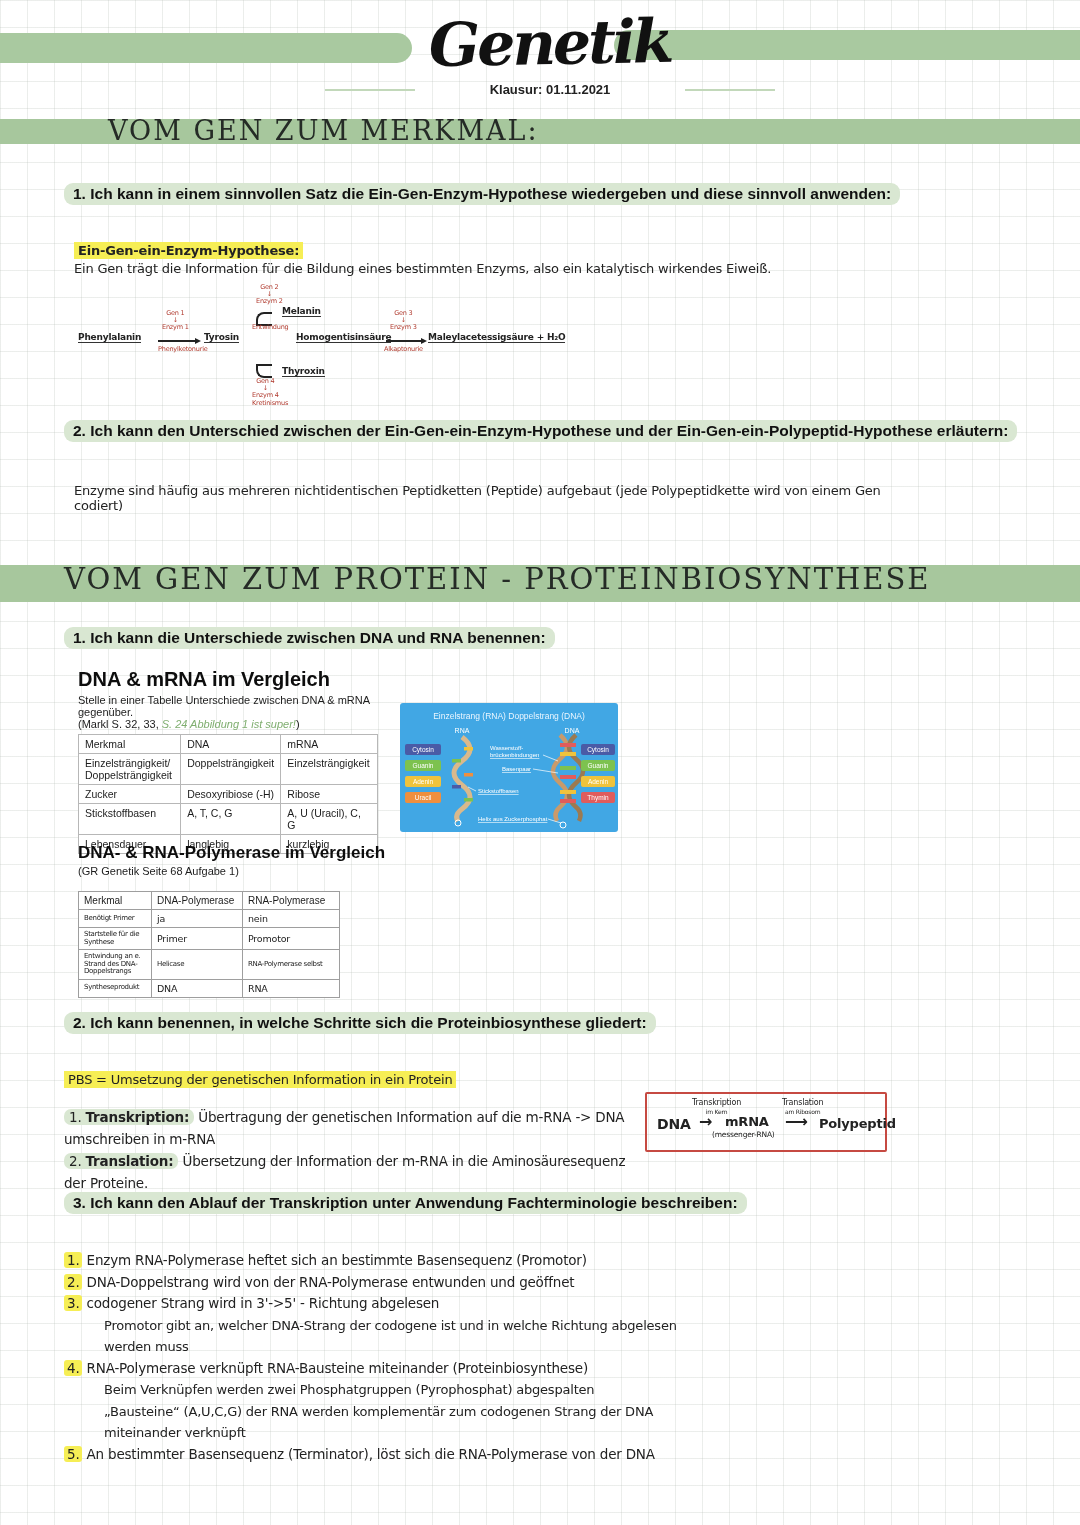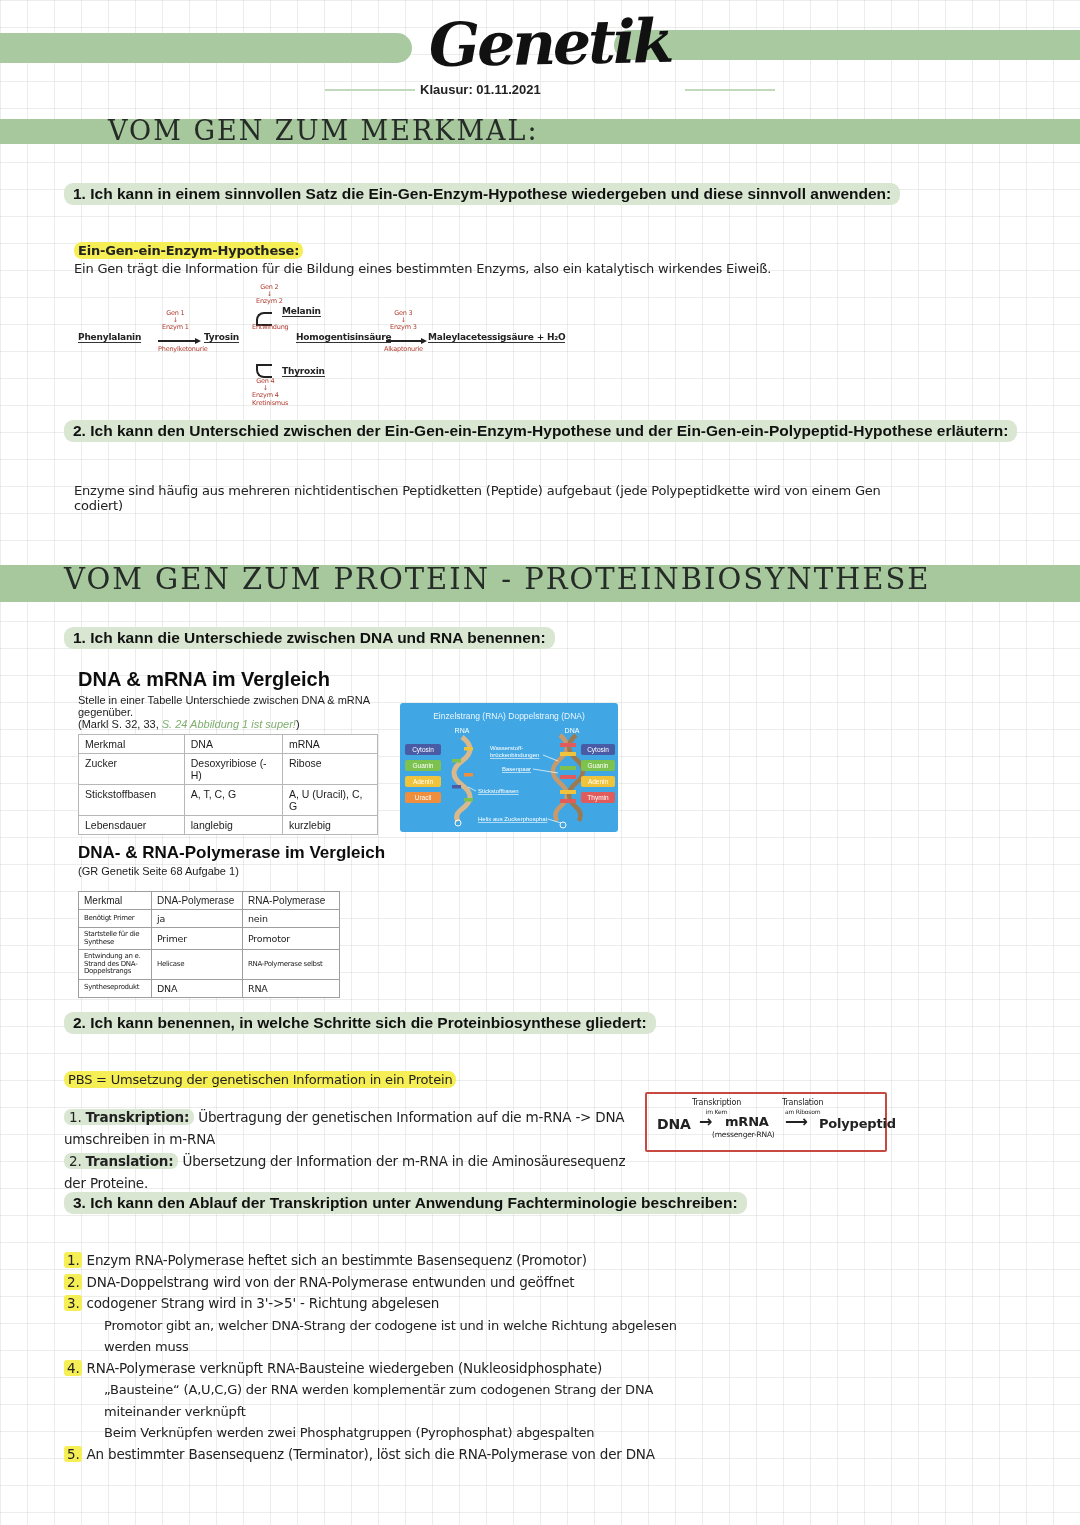--- a/index.html
+++ b/index.html
@@ -12,31 +12,31 @@
     background-size:27px 27px;
     font-family:"Liberation Sans", sans-serif;color:#1c1c1c;
   }
   .abs{position:absolute;}
   
   .pill-left{left:0;top:33px;width:412px;height:30px;background:#a9c9a0;border-radius:0 16px 16px 0;}
   .pill-right{left:614px;top:30px;width:466px;height:30px;background:#a9c9a0;border-radius:16px 0 0 16px;}
   .script-title{left:400px;top:8px;width:300px;text-align:center;
     font-family:"DejaVu Serif", serif;font-style:italic;font-weight:bold;
     font-size:60px;letter-spacing:-3px;color:#111;transform:rotate(-1deg);}
-  .klausur{left:420px;top:82px;width:260px;font-size:13px;font-weight:bold;color:#222;}
+  .klausur{left:420px;top:82px;width:260px;text-align:center;font-size:13px;font-weight:bold;color:#222;}
   .kl-line{top:89px;width:90px;border-top:2px solid #c2d8ba;}
   .band{left:0;width:1080px;background:#a7c79d;}
   .band1{top:119px;height:25px;}
   .band2{top:565px;height:37px;}
   .serif-h{font-family:"DejaVu Serif", serif;color:#252b26;letter-spacing:2px;white-space:nowrap;}
   .h1a{left:75px;top:115px;font-size:27px;margin-left:33px;}
   .h2a{left:64px;top:562px;font-size:29px;}
   .hl{background:#d9e7d2;border-radius:9px;padding:2px 9px;display:inline-block;}
   .q{font-size:15.5px;font-weight:bold;color:#111;}
-  .yellow{background:#f6ee55;padding:1px 4px;display:inline-block;border-radius:8px;}
+  .yellow{background:#f6ee55;padding:1px 4px;display:inline-block;}
   .hand{font-family:"DejaVu Sans", sans-serif;letter-spacing:-0.2px;color:#222;}
   .hw13{font-size:13px;}
   
   .pw{font-size:9px;}
   .pw .node{position:absolute;border-bottom:1px solid #333;font-weight:bold;white-space:nowrap;}
   .pw .red{position:absolute;color:#b03a2e;font-size:6.5px;line-height:7px;white-space:nowrap;text-align:center;}
   .pw .arr{position:absolute;height:0;border-top:2.5px solid #222;}
   .pw .arr:after{content:"";position:absolute;right:-5px;top:-4.5px;border-left:6px solid #222;
      border-top:3.5px solid transparent;border-bottom:3.5px solid transparent;}
   .pw .hook{position:absolute;width:14px;height:10px;border:2.5px solid #222;border-right:none;}
@@ -134,20 +134,25 @@
       <span>(Markl S. 32, 33, </span><span class="green-note">S. 24 Abbildung 1 ist super!</span><span>)</span>
     </div>
     <table class="t1" style="margin-top:4px;">
       <tbody>
           <tr>
         <td style="width:96px;">Merkmal</td>
         <td style="width:88px;">DNA</td>
         <td style="width:88px;">mRNA</td>
       </tr>
       <tr>
+        <td>Einzelsträngigkeit/ Doppelsträngigkeit</td>
+        <td>Doppelsträngigkeit</td>
+        <td>Einzelsträngigkeit</td>
+      </tr>
+      <tr>
         <td>Zucker</td>
         <td>Desoxyribiose (-H)</td>
         <td>Ribose</td>
       </tr>
       <tr>
         <td>Stickstoffbasen</td>
         <td>A, T, C, G</td>
         <td>A, U (Uracil), C, G</td>
       </tr>
       <tr>
@@ -294,19 +299,19 @@
 
   <div class="abs" style="left:64px;top:1192px;">
     <span class="hl q">3. Ich kann den Ablauf der Transkription unter Anwendung Fachterminologie beschreiben:</span>
   </div>
 
   <div class="abs hand" style="left:64px;top:1250px;width:660px;font-size:13.5px;line-height:21.5px;">
     <div><span class="num-y">1.</span> <span>Enzym RNA-Polymerase heftet sich an bestimmte Basensequenz (Promotor)</span></div>
     <div><span class="num-y">2.</span> <span>DNA-Doppelstrang wird von der RNA-Polymerase entwunden und geöffnet</span></div>
     <div><span class="num-y">3.</span> <span>codogener Strang wird in 3'-&gt;5' - Richtung abgelesen</span></div>
     <div class="sub-line" style="padding-left:40px;">Promotor gibt an, welcher DNA-Strang der codogene ist und in welche Richtung abgelesen werden muss</div>
-    <div><span class="num-y">4.</span> <span>RNA-Polymerase verknüpft RNA-Bausteine wiedergeben (Nukleosidphosphate)</span></div>
+    <div><span class="num-y">4.</span> <span>RNA-Polymerase verknüpft RNA-Bausteine miteinander (Proteinbiosynthese)</span></div>
+    <div class="sub-line" style="padding-left:40px;">Beim Verknüpfen werden zwei Phosphatgruppen (Pyrophosphat) abgespalten</div>
     <div class="sub-line" style="padding-left:40px;">„Bausteine“ (A,U,C,G) der RNA werden komplementär zum codogenen Strang der DNA miteinander verknüpft</div>
-    <div class="sub-line" style="padding-left:40px;">Beim Verknüpfen werden zwei Phosphatgruppen (Pyrophosphat) abgespalten</div>
     <div><span class="num-y">5.</span> <span>An bestimmter Basensequenz (Terminator), löst sich die RNA-Polymerase von der DNA</span></div>
   </div>
 
 </div>
 
 </body></html>

